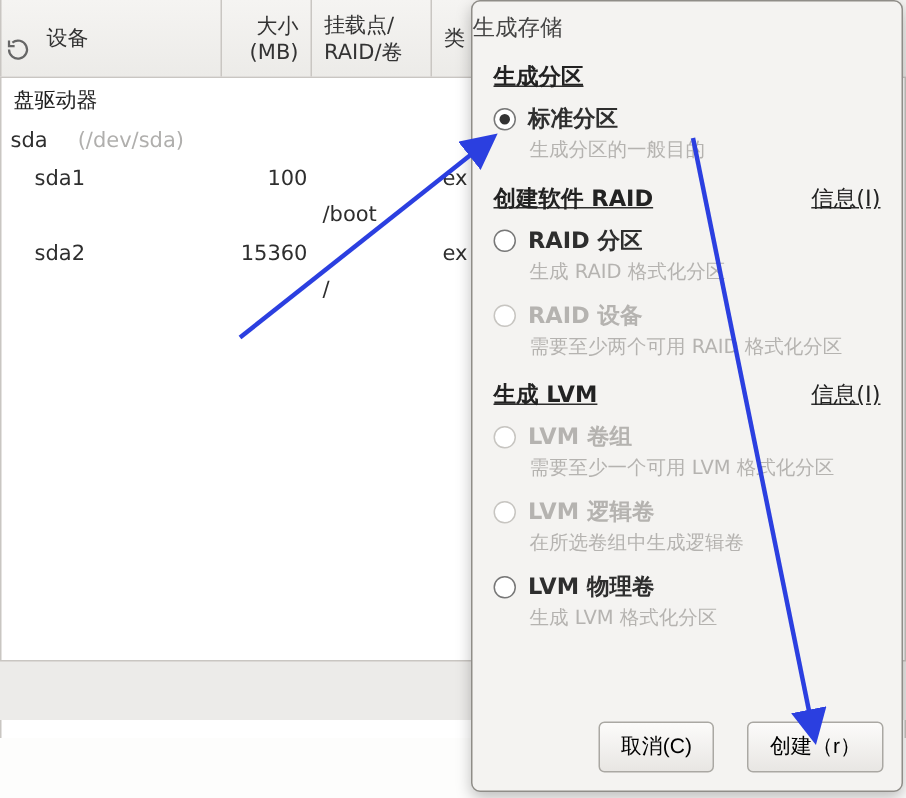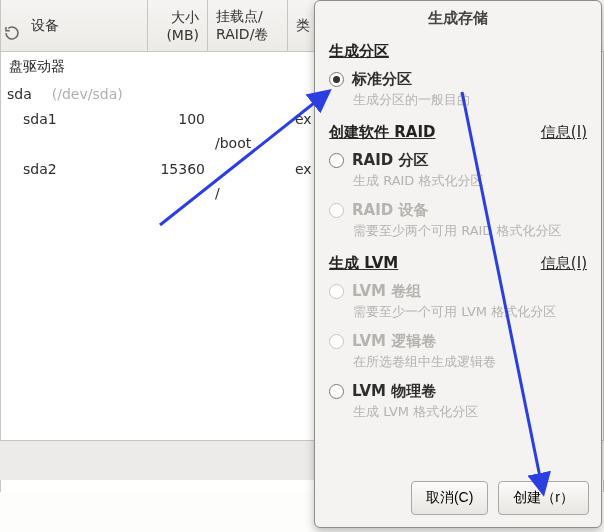--- a/index.html
+++ b/index.html
@@ -86,25 +86,24 @@
       left: 314px;
       width: 288px;
       height: 528px;
       background: #f4f3f1;
       border: 1px solid #8f8d88;
       border-radius: 6px;
       box-shadow: 0 4px 10px rgba(0,0,0,.25);
       z-index: 20;
     }
     .dialog-title {
-      text-align: center;
       font-size: 15px;
       color: #444;
       padding: 8px 0 6px;
-      font-weight: bold;
+      font-weight: normal;
     }
     .section-row {
       display: flex;
       justify-content: space-between;
       align-items: center;
       padding: 4px 14px;
       margin-top: 4px;
       text-decoration: underline;
     }
     .section-label { font-size: 15px; font-weight: bold; color: #222; }
@@ -143,21 +142,21 @@
     .radio-option.disabled .opt-label { font-weight: bold; }
     .option-desc {
       padding: 2px 14px 6px 38px;
       font-size: 13px;
       color: #b5b3b0;
     }
     .dialog-buttons {
       position: absolute;
       bottom: 12px; right: 12px;
       display: flex;
-      gap: 10px;
+      gap: 22px;
     }
     .btn {
       padding: 7px 14px;
       font-size: 14px;
       background: linear-gradient(#fcfbfa, #e8e6e3);
       border: 1px solid #aaa8a3;
       border-radius: 4px;
       cursor: pointer;
     }
 

